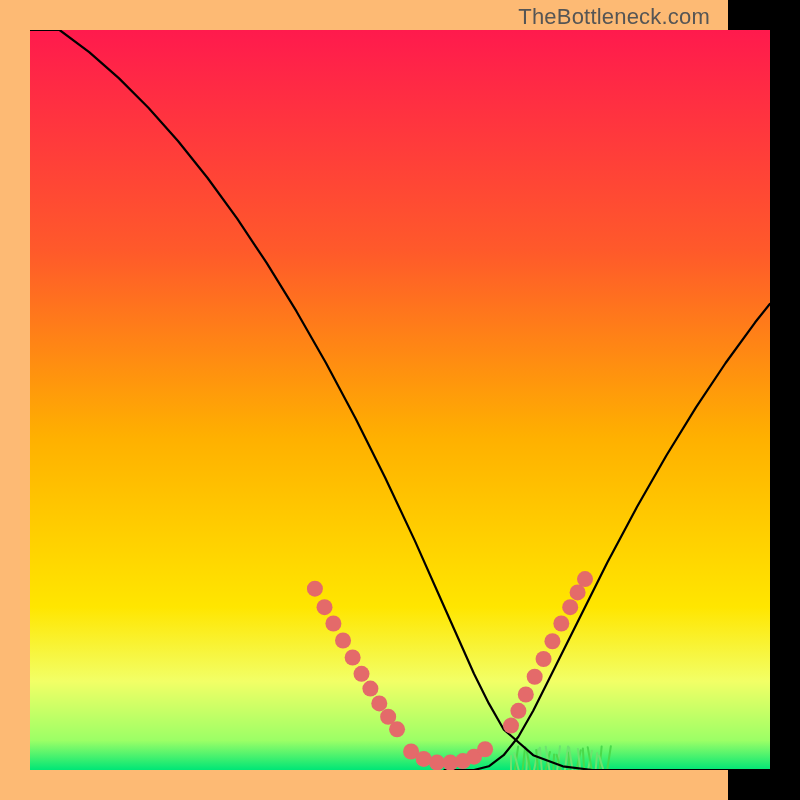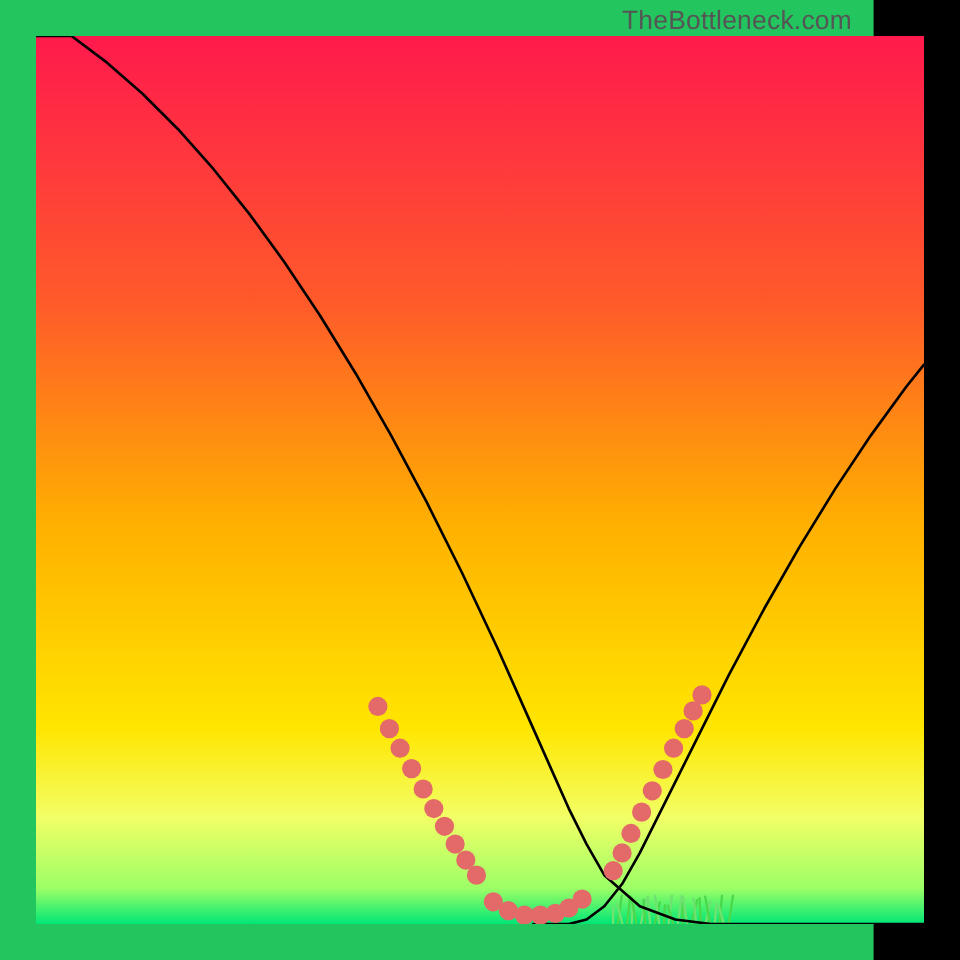--- a/index.html
+++ b/index.html
@@ -10,21 +10,21 @@
     background: #000;
     overflow: hidden;
     font-family: Arial, Helvetica, sans-serif;
   }
   .frame {
     position: absolute;
     left: 0;
     top: 0;
     width: 728px;
     height: 800px;
-    background: #22c55e;
+    background: #fdba74;
   }
   .watermark {
     position: absolute;
     top: 4px;
     right: 18px;
     color: #555;
     font-size: 22px;
     font-weight: 500;
     letter-spacing: 0.2px;
     z-index: 10;

